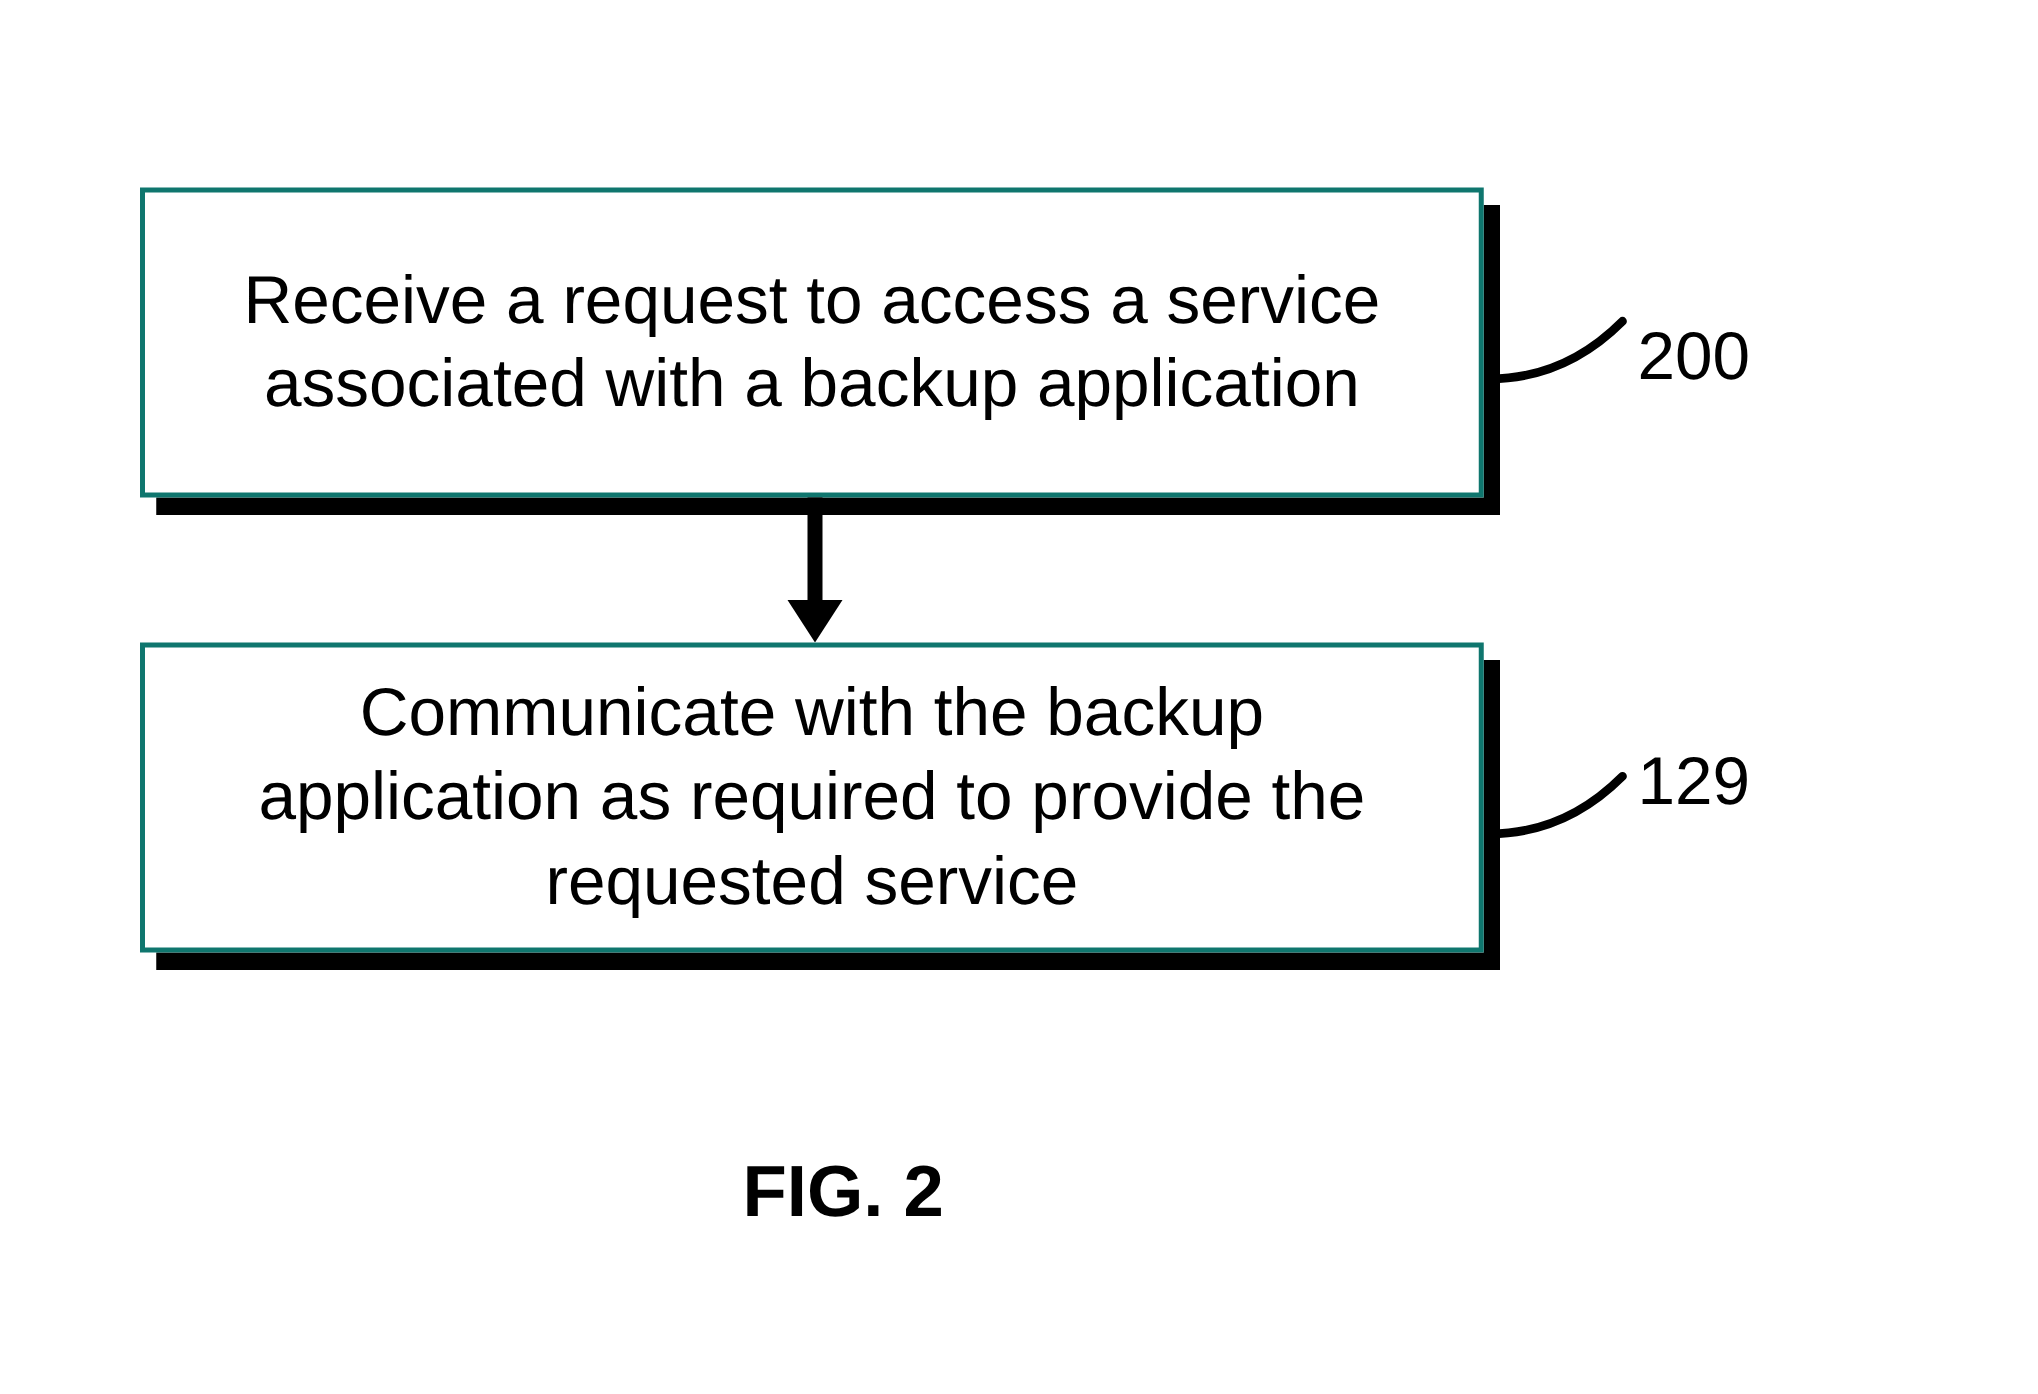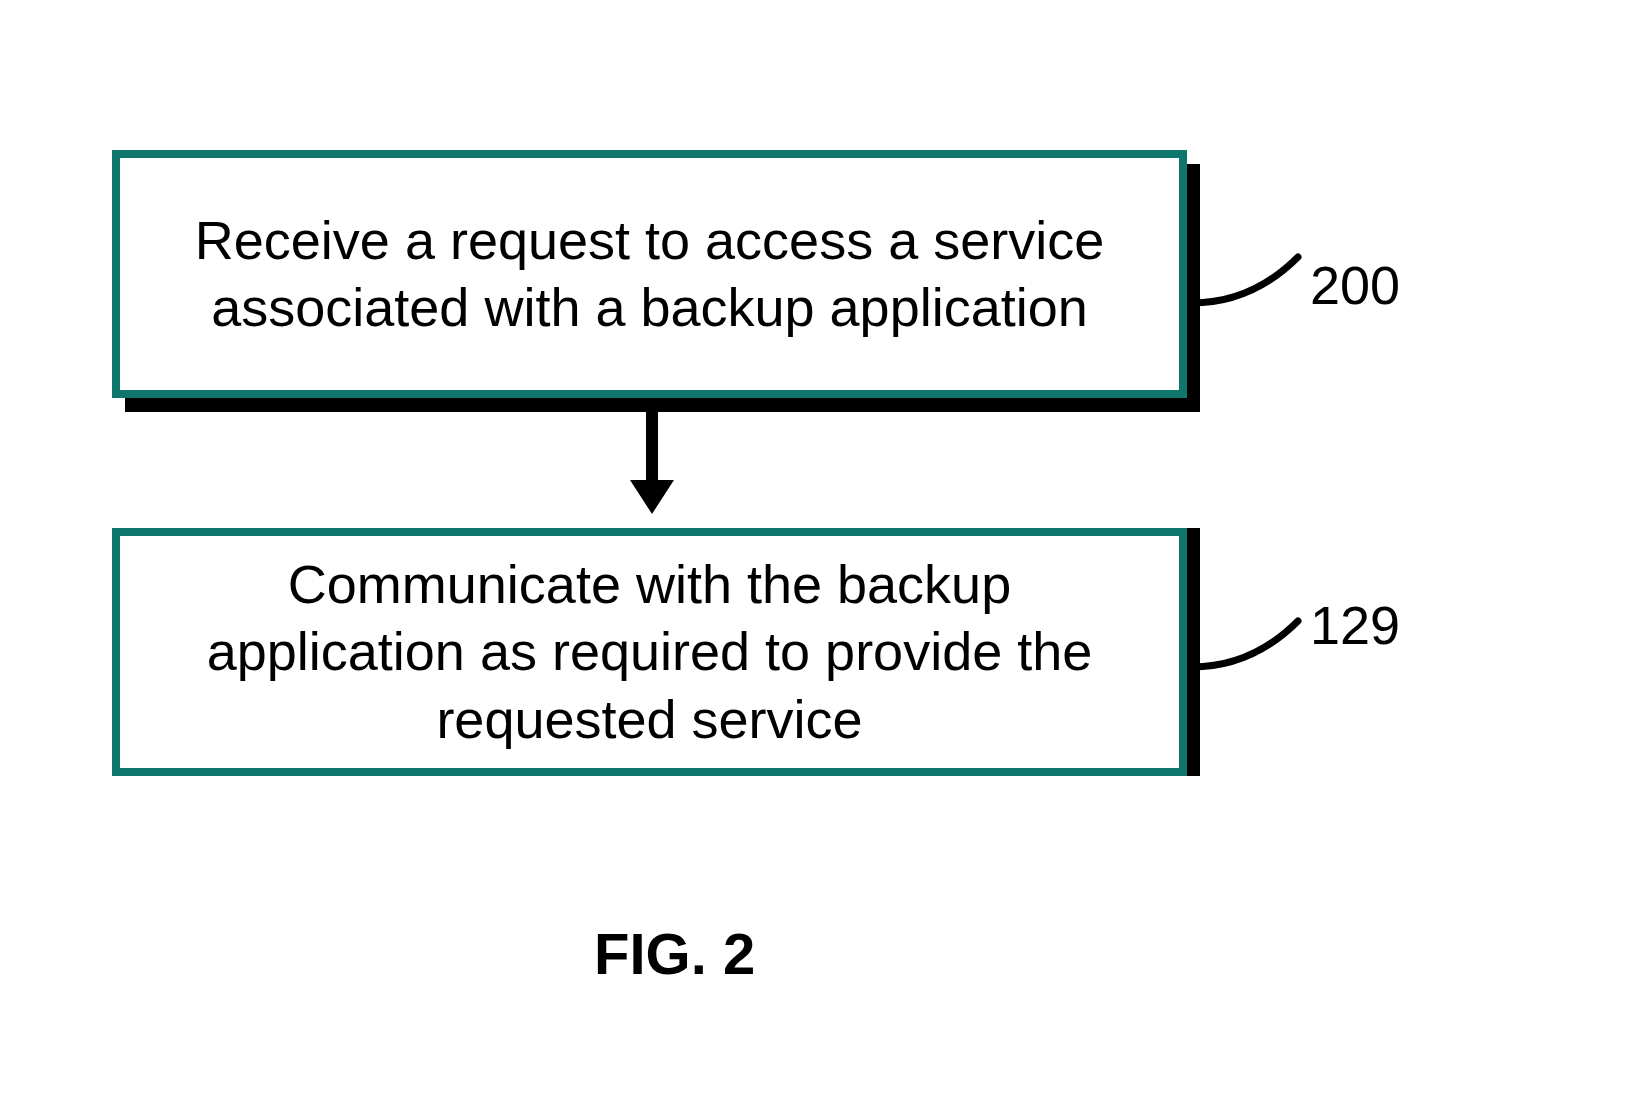--- a/index.html
+++ b/index.html
@@ -15,21 +15,21 @@
     width: 1630px;
     height: 1115px;
   }
   .box-shadow {
     position: absolute;
     background: #000000;
   }
   .box {
     position: absolute;
     background: #ffffff;
-    border: 8px solid #0f766e;
+    border: 4px solid #0f766e;
     box-sizing: border-box;
     display: flex;
     align-items: center;
     justify-content: center;
     text-align: center;
     font-size: 54px;
     line-height: 1.25;
     padding: 10px 40px;
   }
   .label {
@@ -69,21 +69,21 @@
     <path d="M0 58 Q60 58 106 12" stroke="#000" stroke-width="7" fill="none" stroke-linecap="round"></path>
   </svg>
 
   <div class="label" style="left:1310px; top:230px;margin-top:24px;">200</div>
 
   <div class="arrow-line" style="left:646px; top:398px; width:12px; height:90px;"></div>
   <div class="arrow-head" style="left:630px; top:480px;"></div>
 
   <div class="box-shadow" style="left:125px; top:528px; width:1075px; height:248px;"></div>
 
-  <div class="box" style="left:112px; top:528px; width:1075px; height:248px;align-items:center;">
+  <div class="box" style="left:112px; top:514px; width:1075px; height:248px;align-items:center;">
     <span>Communicate with the backup application as required to provide the requested service</span>
   </div>
 
   <svg style="position:absolute; left:1192px; top:609px; width:120px; height:70px;">
     <path d="M0 58 Q60 58 106 12" stroke="#000" stroke-width="7" fill="none" stroke-linecap="round"></path>
   </svg>
 
   <div class="label" style="left:1310px; top:594px;">129</div>
 
   <div class="caption" style="left:570px; top:920px;margin-left:24px;">FIG. 2</div>

